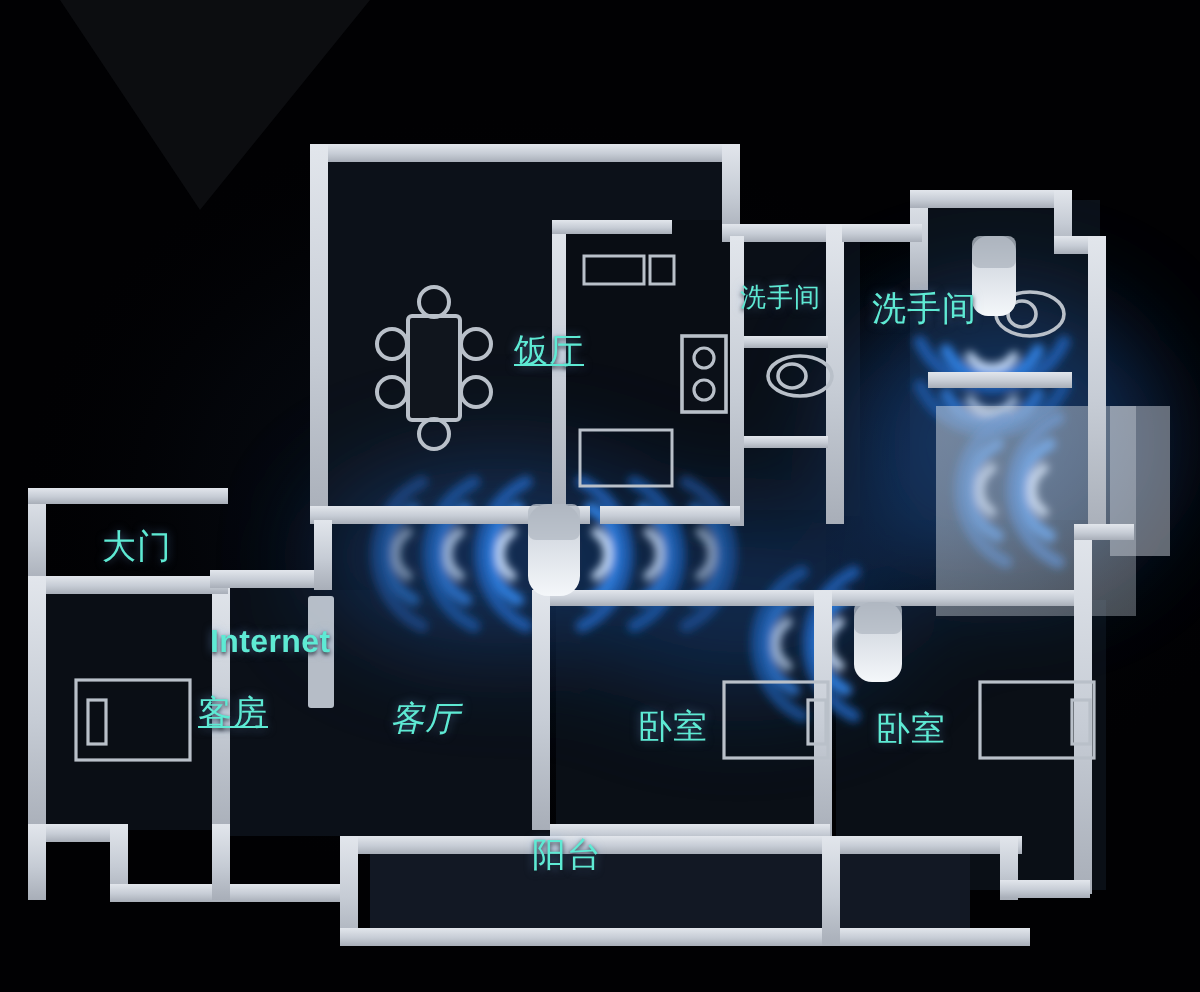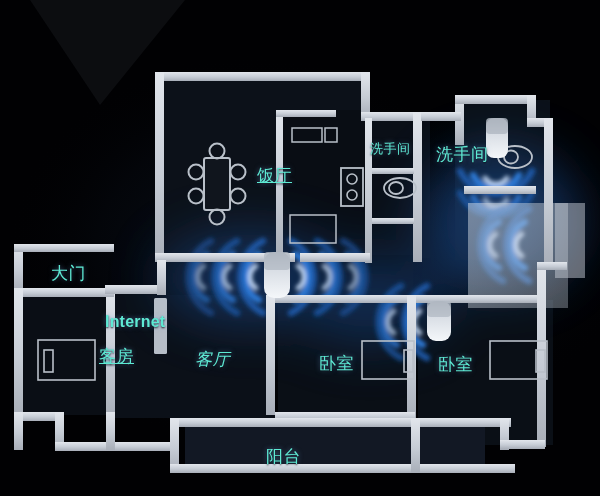--- a/index.html
+++ b/index.html
@@ -271,15 +271,15 @@
 
   <div class="lbl lbl-en" style="left:105px;top:267px;margin-top:46px;">Internet</div>
   <div class="lbl lbl-cn" style="left:51px;top:262px;">大门</div>
   <div class="lbl lbl-cn" style="left:99px;top:345px;text-decoration:underline;">客房</div>
   <div class="lbl lbl-cn" style="left:195px;top:348px;font-style:italic;">客厅</div>
   <div class="lbl lbl-cn" style="left:257px;top:164px;text-decoration:underline;">饭厅</div>
   <div class="lbl lbl-cn-sm" style="left:370px;top:140px;">洗手间</div>
   <div class="lbl lbl-cn" style="left:436px;top:143px;">洗手间</div>
   <div class="lbl lbl-cn" style="left:319px;top:352px;">卧室</div>
   <div class="lbl lbl-cn" style="left:438px;top:353px;">卧室</div>
-  <div class="lbl lbl-cn" style="left:266px;top:445px;">阳台</div>
+  <div class="lbl lbl-cn" style="left:266px;top:416px;">阳台</div>
 
 </div>
 
 </body></html>

